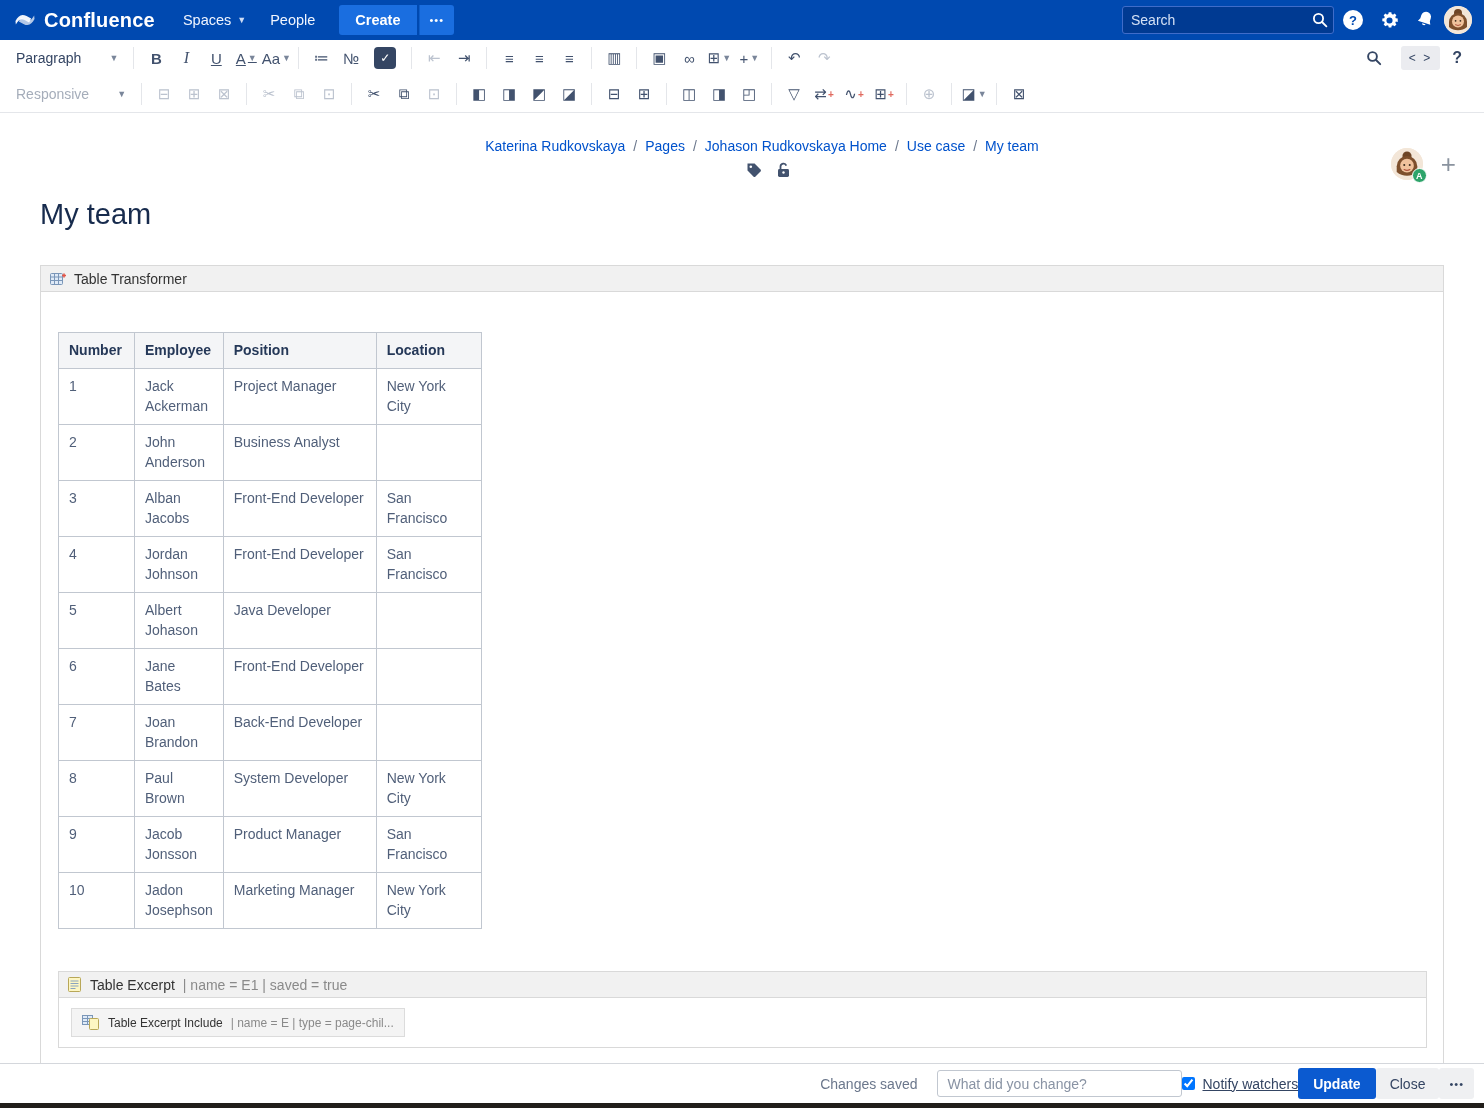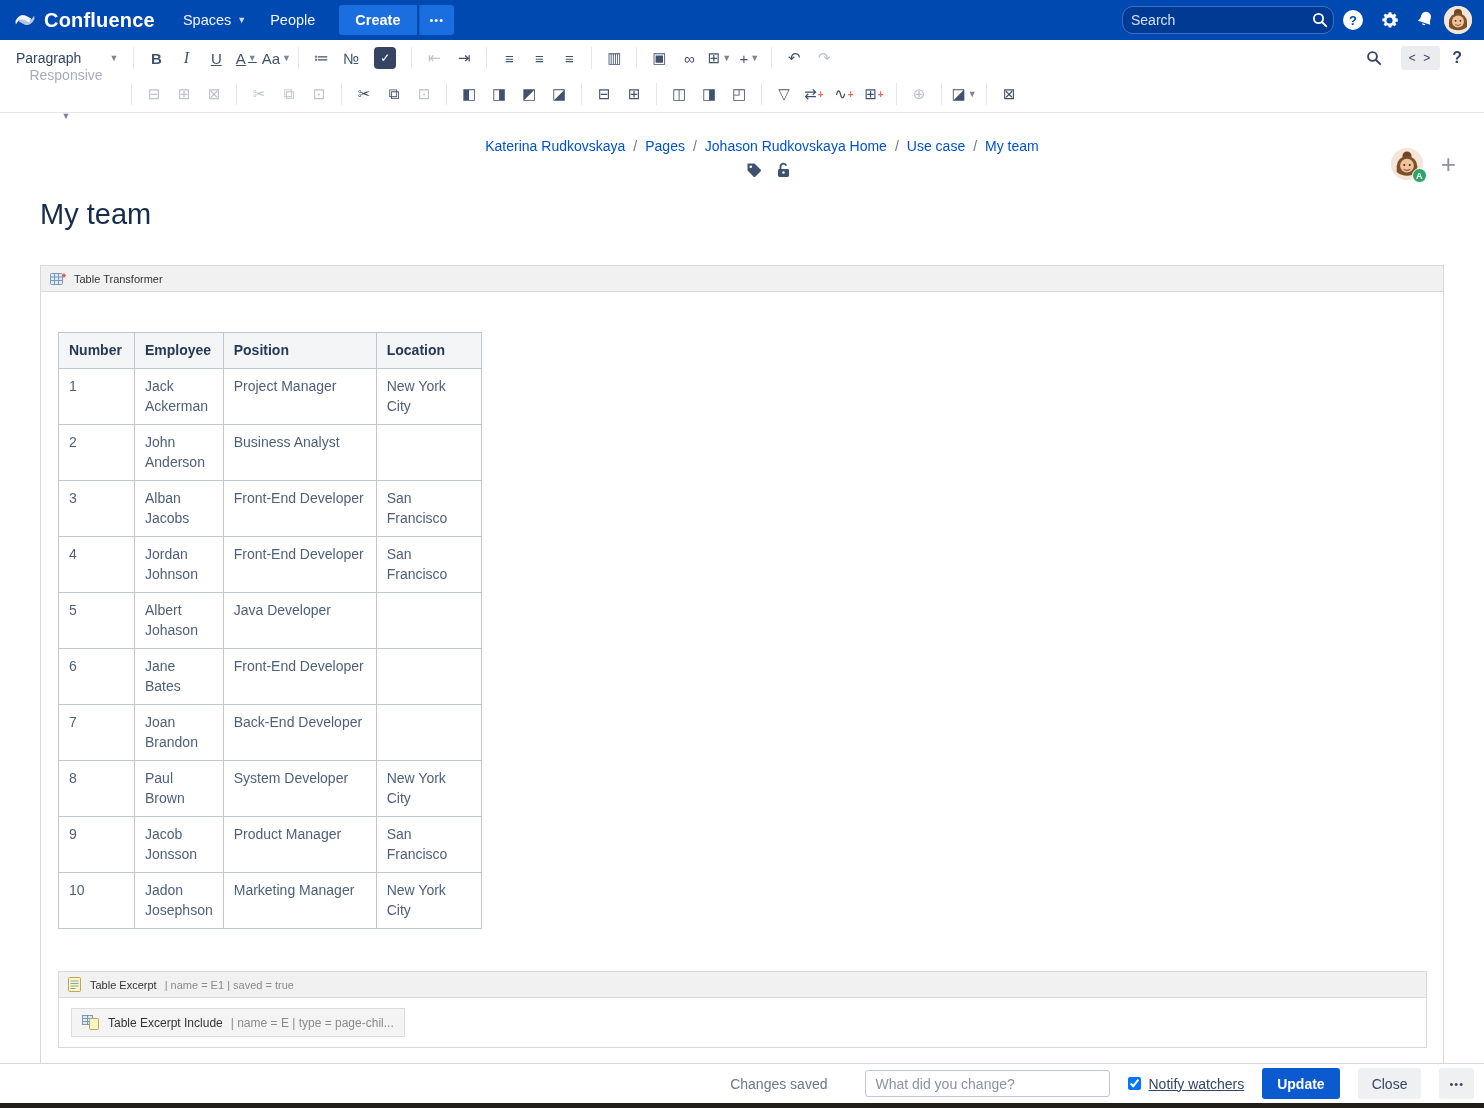--- a/index.html
+++ b/index.html
@@ -7,31 +7,31 @@
   body { font-family:"Liberation Sans", sans-serif; background:#fff; position:relative; }
   button { font-family:inherit; cursor:pointer; }
 
   
   .topnav { height:40px; background:#0049b0; display:flex; align-items:center; padding:0 12px 0 14px; gap:2px; }
   .brand { display:flex; align-items:center; gap:8px; color:#fff; font-size:20px; font-weight:700; margin-right:14px; letter-spacing:.2px; }
   .nav-item { height:30px; display:flex; align-items:center; gap:6px; padding:0 12px; color:#f1f6ff; font-size:14.5px; background:transparent; border:none; border-radius:3px; }
   .nav-chev { font-size:9px; color:#cddcf5; }
   .create-btn { background:#1a6ee0; color:#fff; font-weight:700; font-size:14.5px; height:30px; padding:0 16px; border:none; border-radius:3px 0 0 3px; margin-left:10px; }
   .create-more { background:#1a6ee0; color:#fff; height:30px; padding:0 10px; border:none; border-left:1px solid #0f5ec9; border-radius:0 3px 3px 0; font-size:11px; letter-spacing:1px; }
-  .search-box { margin-left:auto; width:212px; height:28px; background:#003a92; border:1px solid #3f6cc9; border-radius:11px; display:flex; align-items:center; padding:0 8px; }
+  .search-box { margin-left:auto; width:212px; height:28px; background:#003a92; border:1px solid #3f6cc9; border-radius:3px; display:flex; align-items:center; padding:0 8px; }
   .search-box input { flex:1; background:transparent; border:none; outline:none; color:#e8effa; font-size:14px; }
   .search-box input::placeholder { color:#d4e1f5; }
   .nav-icon { width:34px; height:34px; display:flex; align-items:center; justify-content:center; background:transparent; border:none; color:#fff; }
   .avatar-sm { width:28px; height:28px; border-radius:50%; background:#f6ecdf; overflow:hidden; border:none; padding:0; }
 
   
   .toolbar { background:#fff; border-bottom:1px solid #e4e6ea; }
   .tb-row { display:flex; align-items:center; height:36px; padding:0 8px; }
   .tb-select { display:flex; align-items:center; gap:28px; min-width:116px; padding:0 8px; background:none; border:none; font-size:14px; color:#344563; }
-  .tb-select.disabled { color:#a5adba;flex-direction:column; }
+  .tb-select.disabled { color:#a5adba; }
   .tb-select .nav-chev { color:#7a869a; }
   .tb-btn { min-width:30px; height:28px; display:inline-flex; align-items:center; justify-content:center; gap:2px; font-size:15px; color:#42526e; background:none; border:none; border-radius:3px; }
   .tb-btn.disabled { color:#bcc3cf; }
   .tb-btn.filled { background:#344563; color:#fff; min-width:22px; width:22px; height:22px; font-size:12px; border-radius:4px; margin:0 8px; }
   .tb-btn.accent::after { content:"+"; color:#e06a5f; font-size:10px; font-weight:700; margin-left:-1px; vertical-align:super; }
   .tb-sep { width:1px; height:22px; background:#e4e6ea; margin:0 7px; flex:none; }
   .chev { font-size:9px; color:#7a869a; }
   .tb-btn[data-name="bold-icon"] { font-weight:800; }
   .tb-btn[data-name="italic-icon"] { font-style:italic; font-family:"Liberation Serif", serif; font-size:16px; }
   .tb-btn[data-name="underline-icon"], .tb-btn[data-name="text-color-icon"] { text-decoration:underline; }
@@ -46,36 +46,36 @@
   .bc-sep { color:#6b778c; }
   .bc-icons { display:flex; align-items:center; gap:14px; margin-left:12px; }
   .page-actions { position:absolute; top:10px; right:28px; display:flex; align-items:center; gap:18px; }
   .avatar-md { width:32px; height:32px; border-radius:50%; background:#f6ecdf; position:relative; border:none; padding:0; }
   .avatar-badge { position:absolute; right:-4px; bottom:-3px; width:15px; height:15px; border-radius:50%; background:#2da46a; color:#fff; font-size:9px; font-weight:700; display:flex; align-items:center; justify-content:center; border:1px solid #fff; }
   .plus-btn { background:none; border:none; color:#8a939f; font-size:26px; font-weight:400; line-height:1; }
   .page-title { margin:20px 0 0 40px; font-size:29px; font-weight:400; color:#172b4d; }
 
   
   .macro { margin:34px 40px 0 40px; border:1px solid #d9d9d9; background:#fff; }
-  .macro-header { background:#f1f1f1; border-bottom:1px solid #d9d9d9; height:26px; display:flex; align-items:center; gap:8px; padding:0 9px; font-size:11px; white-space:nowrap; overflow:hidden; }
+  .macro-header { background:#f1f1f1; border-bottom:1px solid #d9d9d9; height:26px; display:flex; align-items:center; gap:8px; padding:0 9px; font-size:14px; white-space:nowrap; overflow:hidden; }
   .macro-title { color:#333; }
   .macro-params { color:#8a8a8a; overflow:hidden; text-overflow:ellipsis; }
   .macro-body { background:#fff; padding:40px 16px 50px 16px; }
   .macro.inner { margin:42px 0 0 1px; }
   .macro.inner .macro-body { padding:10px 12px; }
   .include-box { display:inline-flex; align-items:center; gap:8px; background:#f4f4f4; border:1px solid #dcdcdc; padding:6px 10px; font-size:12px; max-width:366px; white-space:nowrap; overflow:hidden; }
 
   
   .emp-table { border-collapse:collapse; font-size:14px; color:#505f79; margin-left:1px; table-layout:fixed; }
   .emp-table th, .emp-table td { border:1px solid #c1c7d0; padding:7px 10px 8px 10px; text-align:left; vertical-align:top; line-height:20px; }
   .emp-table th { background:#f4f5f7; color:#253858; font-weight:700; }
   .emp-table td:empty::after { content:"\00a0"; }
 
   
-  .footer-bar { position:absolute; left:0; right:0; bottom:5px; height:40px; background:#fff; border-top:1px solid #d4d7dc; display:flex; align-items:center; justify-content:flex-end; gap:18px; padding-right:10px; }
+  .footer-bar { position:absolute; left:0; right:0; bottom:5px; height:40px; background:#fff; border-top:1px solid #d4d7dc; display:flex; align-items:center; justify-content:flex-end; padding-right:10px; }
   .status-text { color:#6b778c; font-size:14px; margin-right:20px; }
   .comment-input { width:245px; height:27px; border:1px solid #c1c7d0; border-radius:3px; padding:0 9px; font-size:14px; color:#344563; outline:none; }
   .comment-input::placeholder { color:#8993a4; }
   .notify { display:flex; align-items:center; gap:7px; font-size:14px; color:#344563;text-decoration:underline; }
   .btn-update { background:#0b5ad0; color:#fff; border:none; border-radius:3px; height:31px; padding:0 15px; font-size:14px; font-weight:700; }
   .btn-close { background:#eff0f2; color:#344563; border:none; border-radius:3px; height:31px; padding:0 14px; font-size:14px; }
   .btn-more { background:#eff0f2; color:#344563; border:none; border-radius:3px; height:31px; padding:0 10px; font-size:11px; letter-spacing:1px; }
   .black-strip { position:absolute; left:0; right:0; bottom:0; height:5px; background:#211e1a; }
 
   svg { display:block; }

